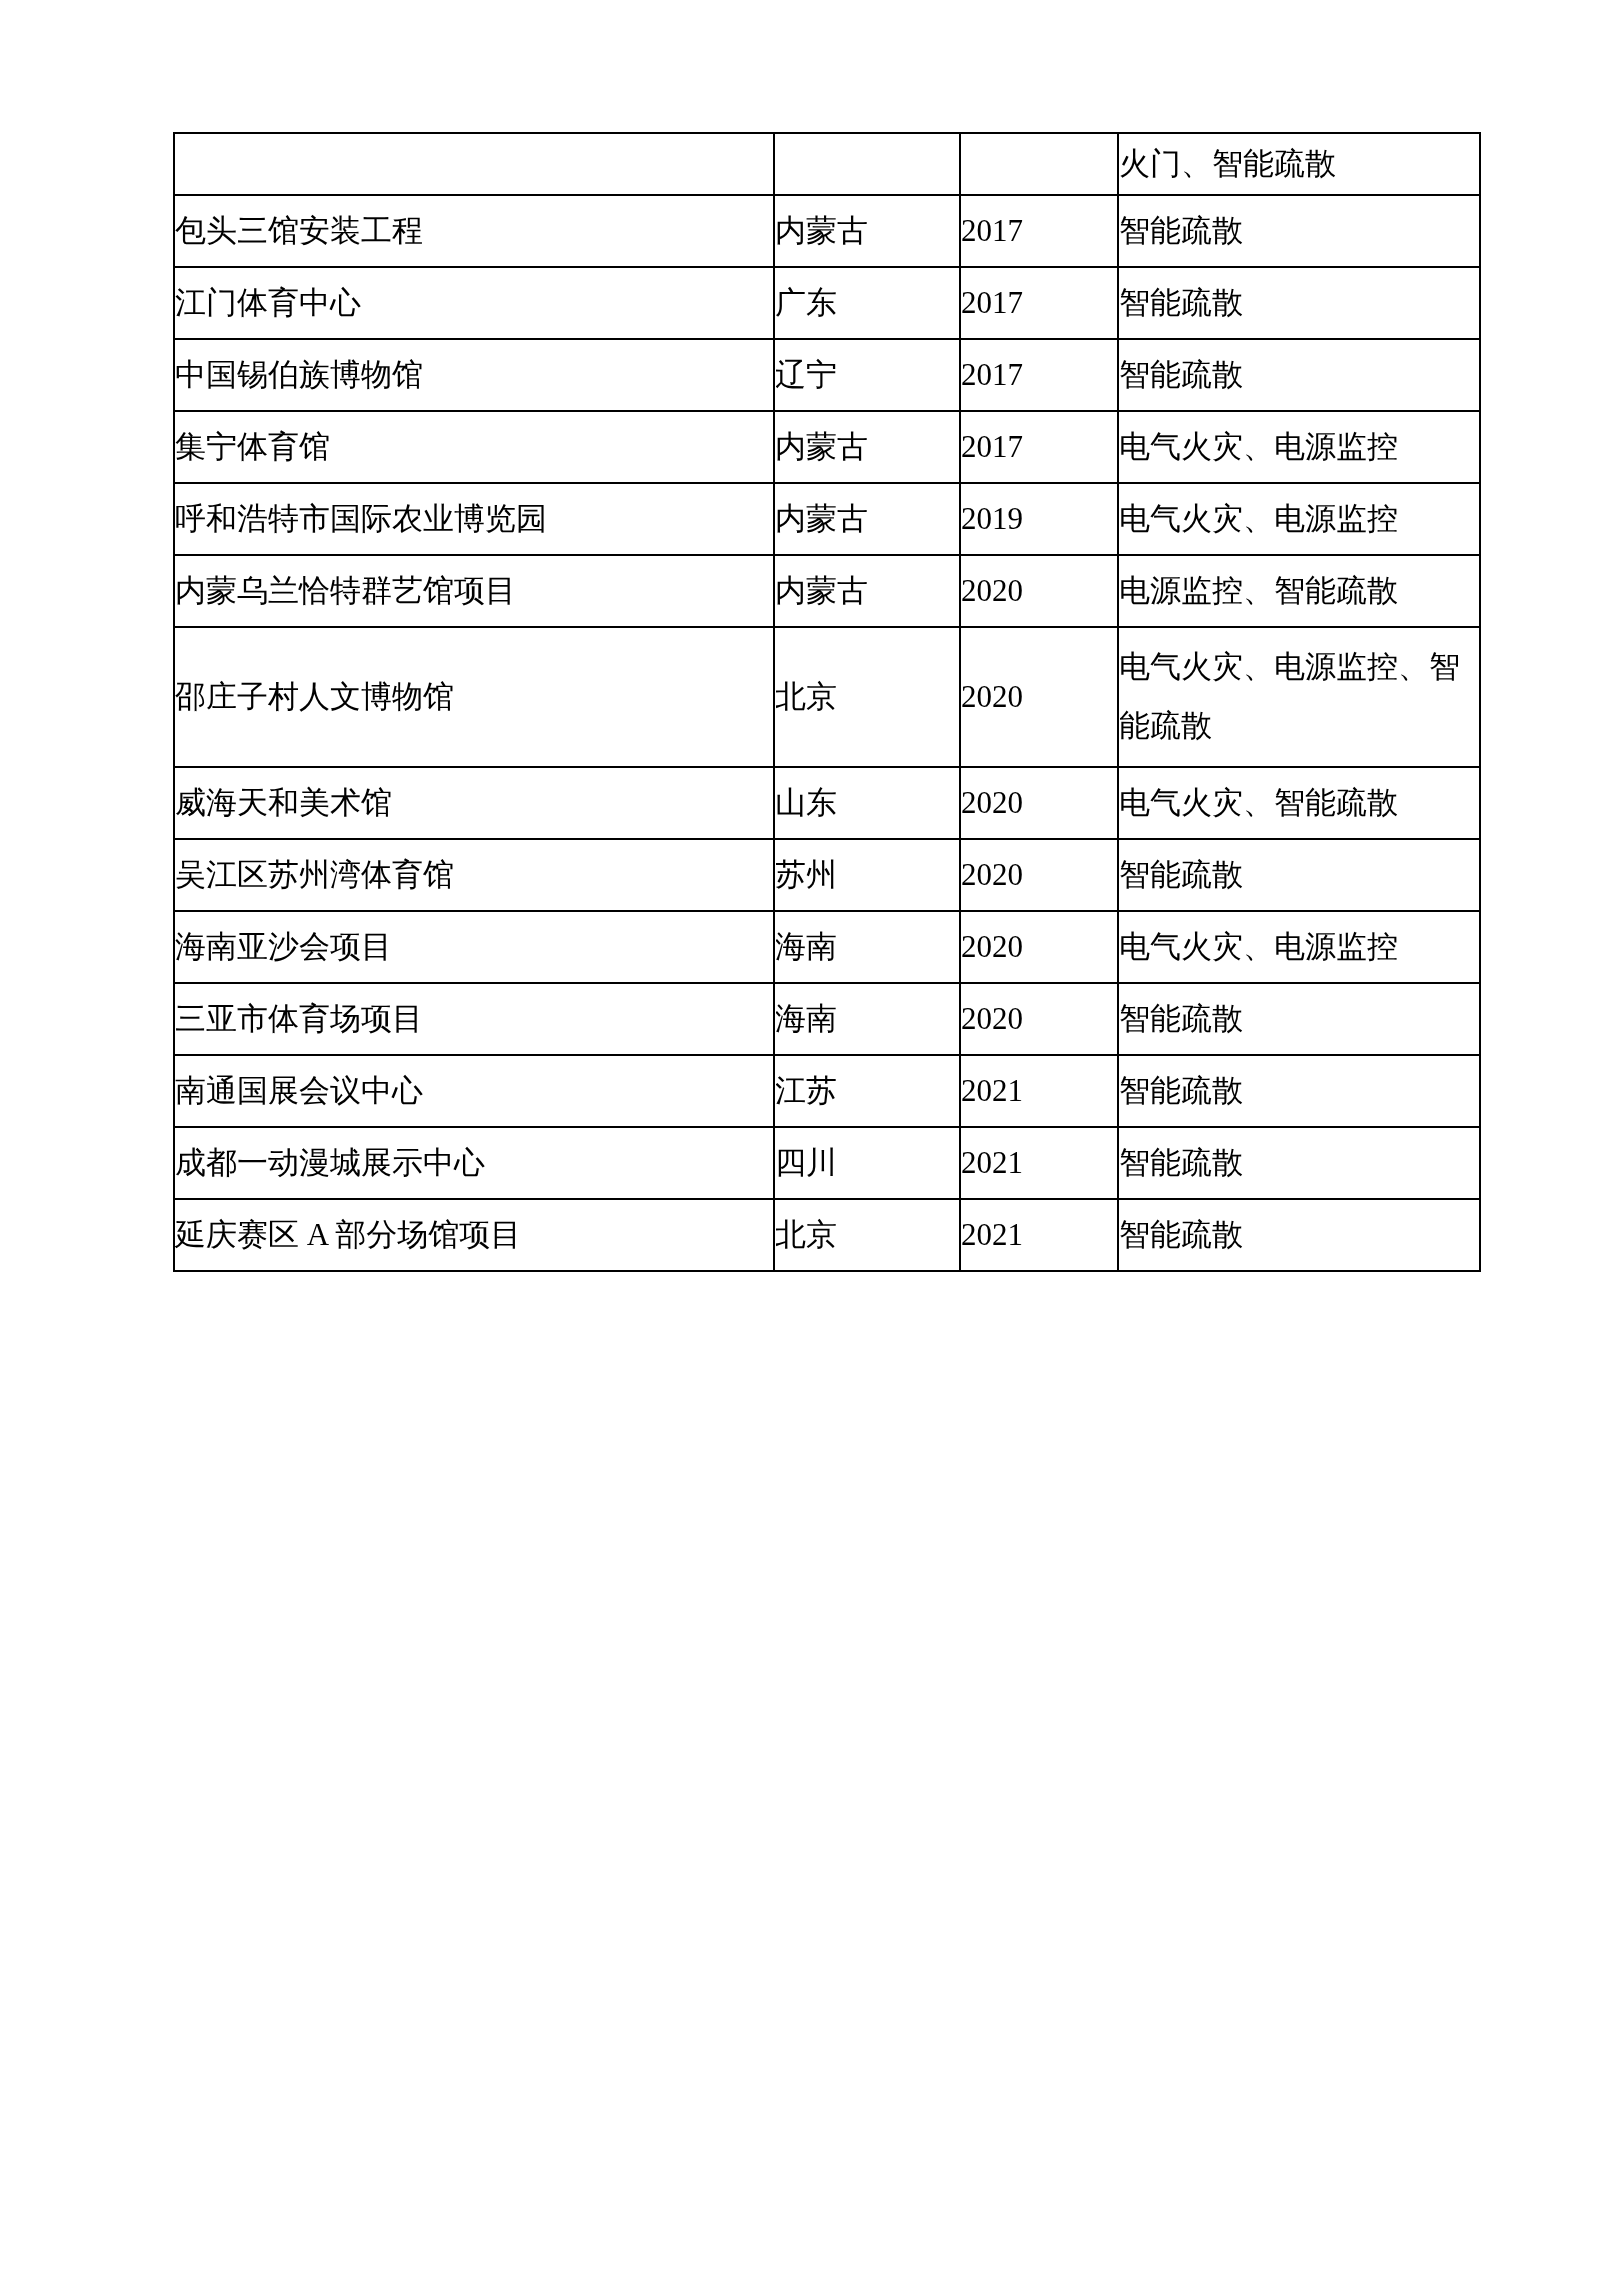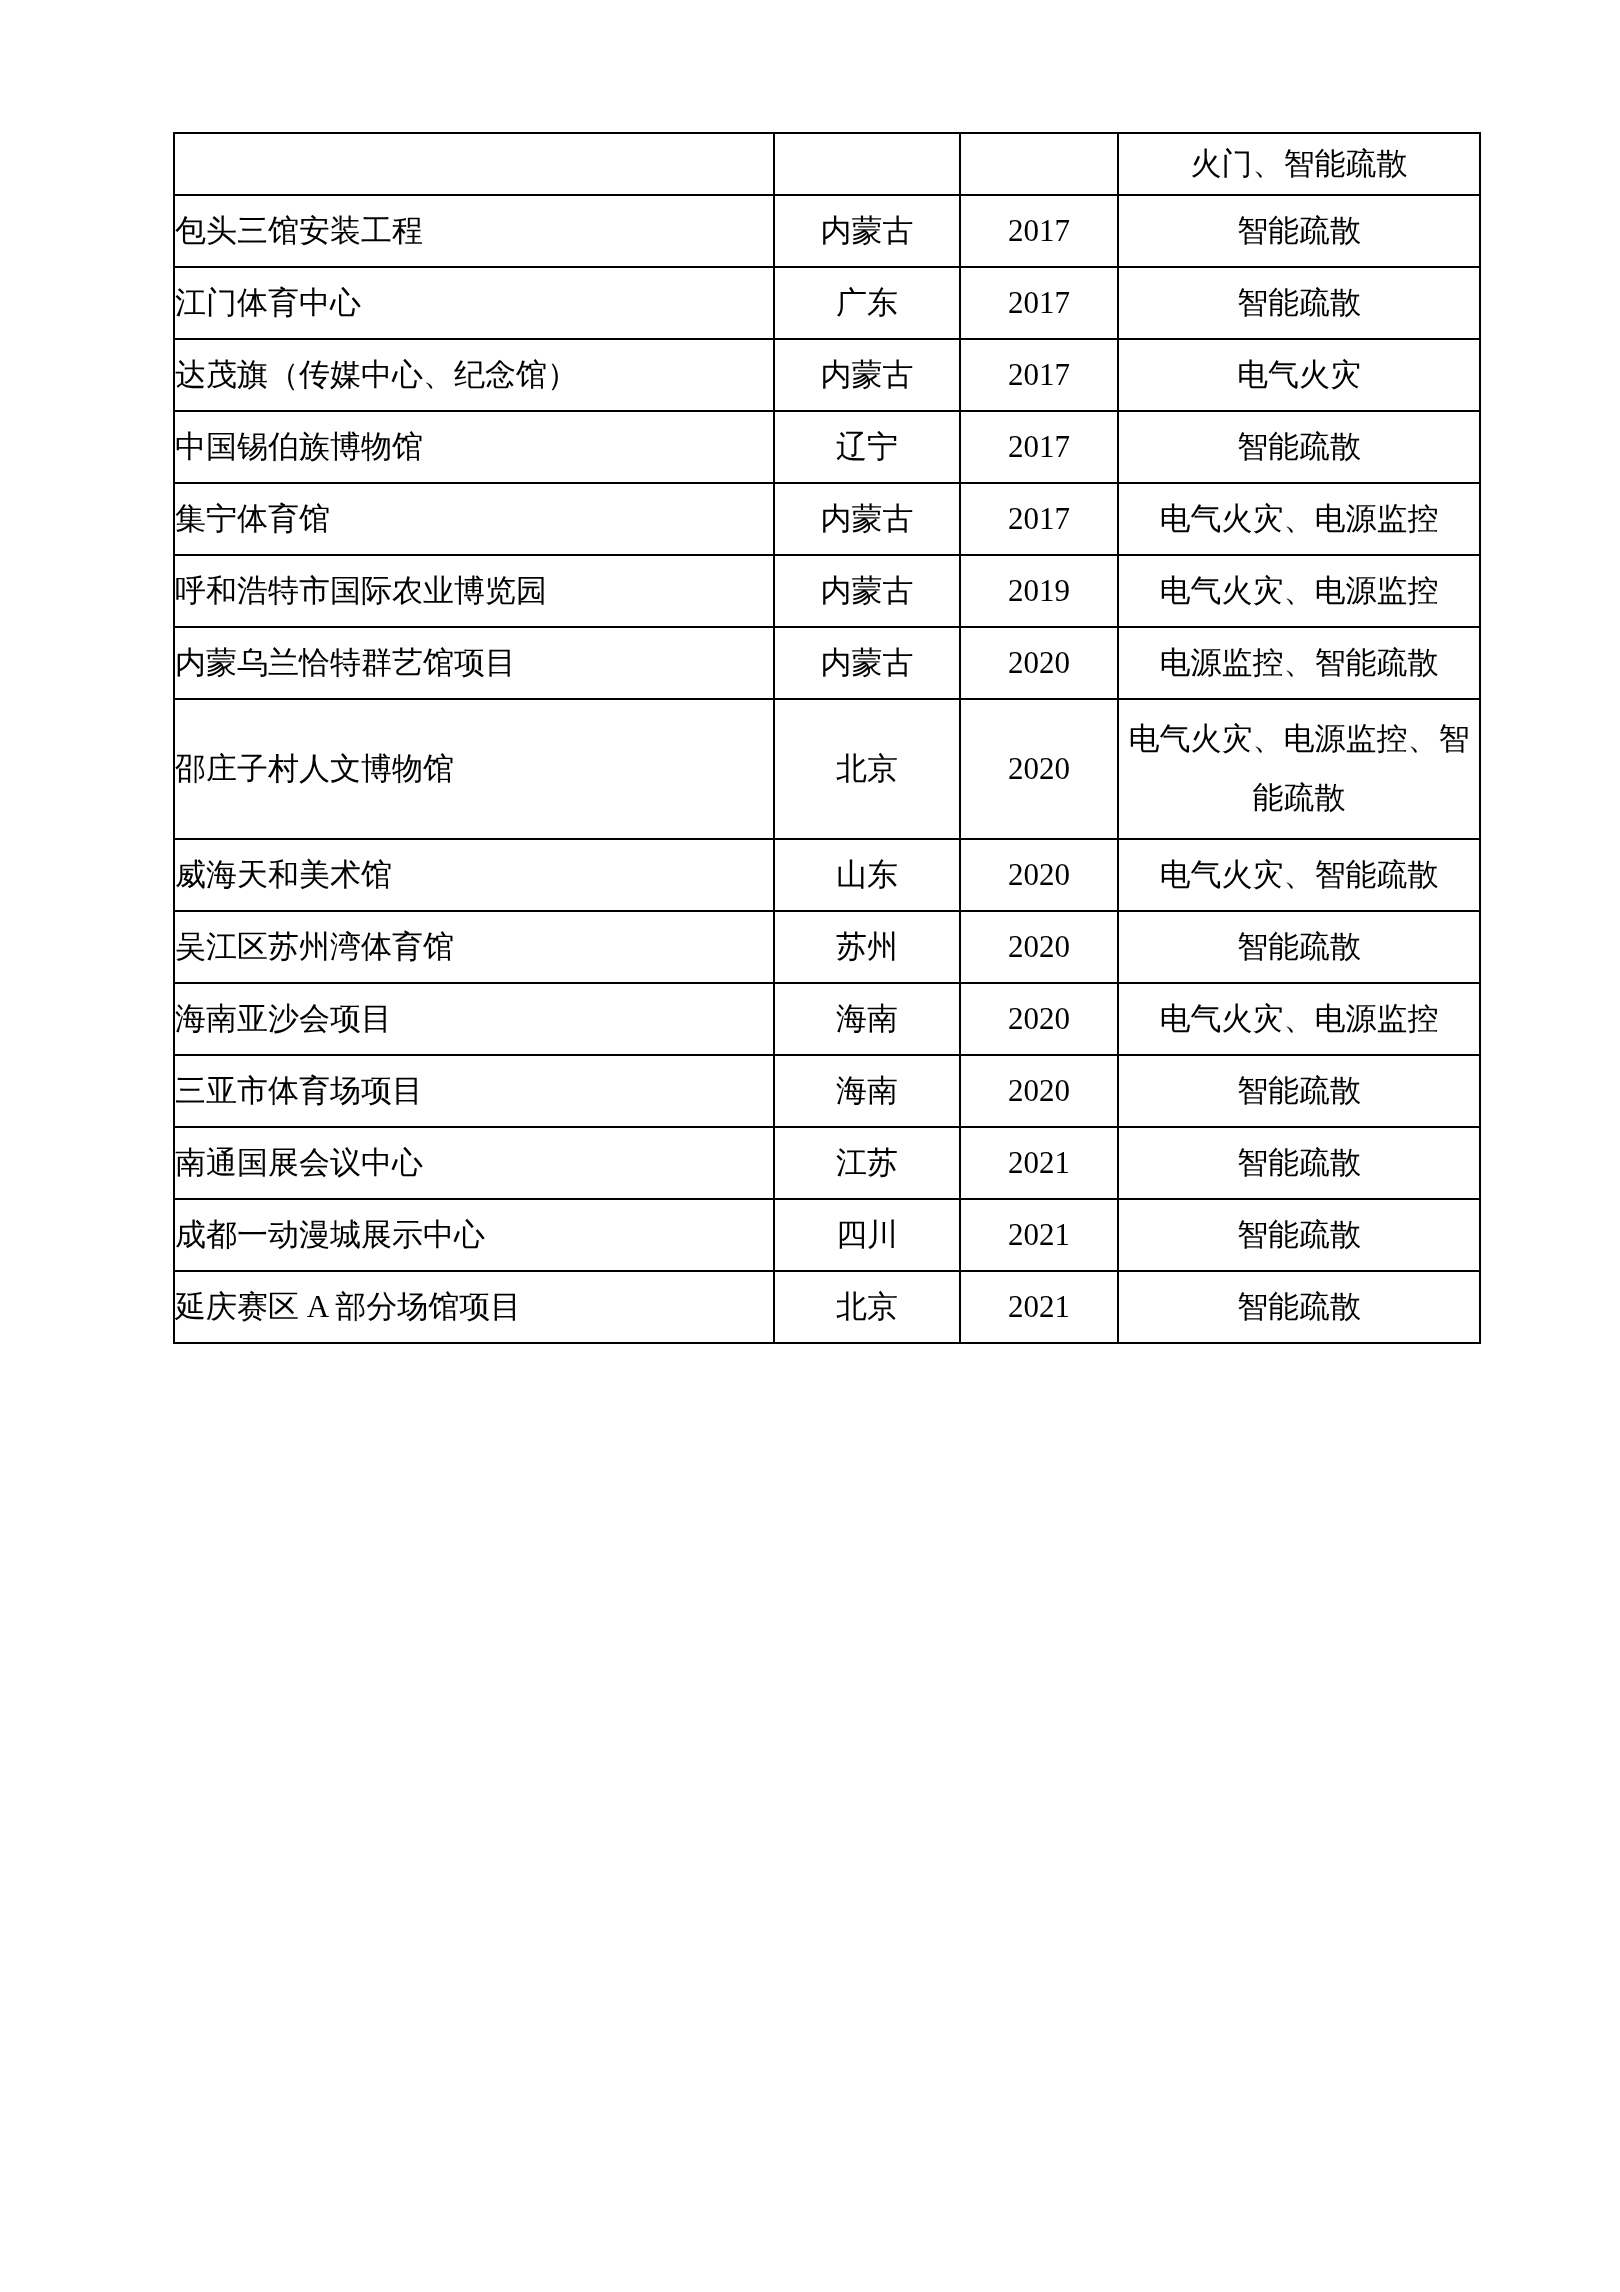--- a/index.html
+++ b/index.html
@@ -43,21 +43,21 @@
   tr.row-carry  { height: 62px; }
 
   td.cell-name {
     text-align: left;
     padding-left: 4.9px;
     padding-right: 3.9px;
   }
   td.cell-region,
   td.cell-year,
   td.cell-systems {
-    text-align: center;
+    text-align: left;
     border-radius: 22px;
   }
   td.cell-systems {
     white-space: pre-line;
     padding-left: 2px;
     padding-right: 2px;
   }
 </style>
 </head>
 <body>
@@ -82,26 +82,20 @@
           <td class="cell-name">包头三馆安装工程</td>
           <td class="cell-region">内蒙古</td>
           <td class="cell-year">2017</td>
           <td class="cell-systems">智能疏散</td>
         </tr>
         <tr class="row">
           <td class="cell-name">江门体育中心</td>
           <td class="cell-region">广东</td>
           <td class="cell-year">2017</td>
           <td class="cell-systems">智能疏散</td>
-        </tr>
-        <tr class="row">
-          <td class="cell-name">达茂旗（传媒中心、纪念馆）</td>
-          <td class="cell-region">内蒙古</td>
-          <td class="cell-year">2017</td>
-          <td class="cell-systems">电气火灾</td>
         </tr>
         <tr class="row">
           <td class="cell-name">中国锡伯族博物馆</td>
           <td class="cell-region">辽宁</td>
           <td class="cell-year">2017</td>
           <td class="cell-systems">智能疏散</td>
         </tr>
         <tr class="row">
           <td class="cell-name">集宁体育馆</td>
           <td class="cell-region">内蒙古</td>

